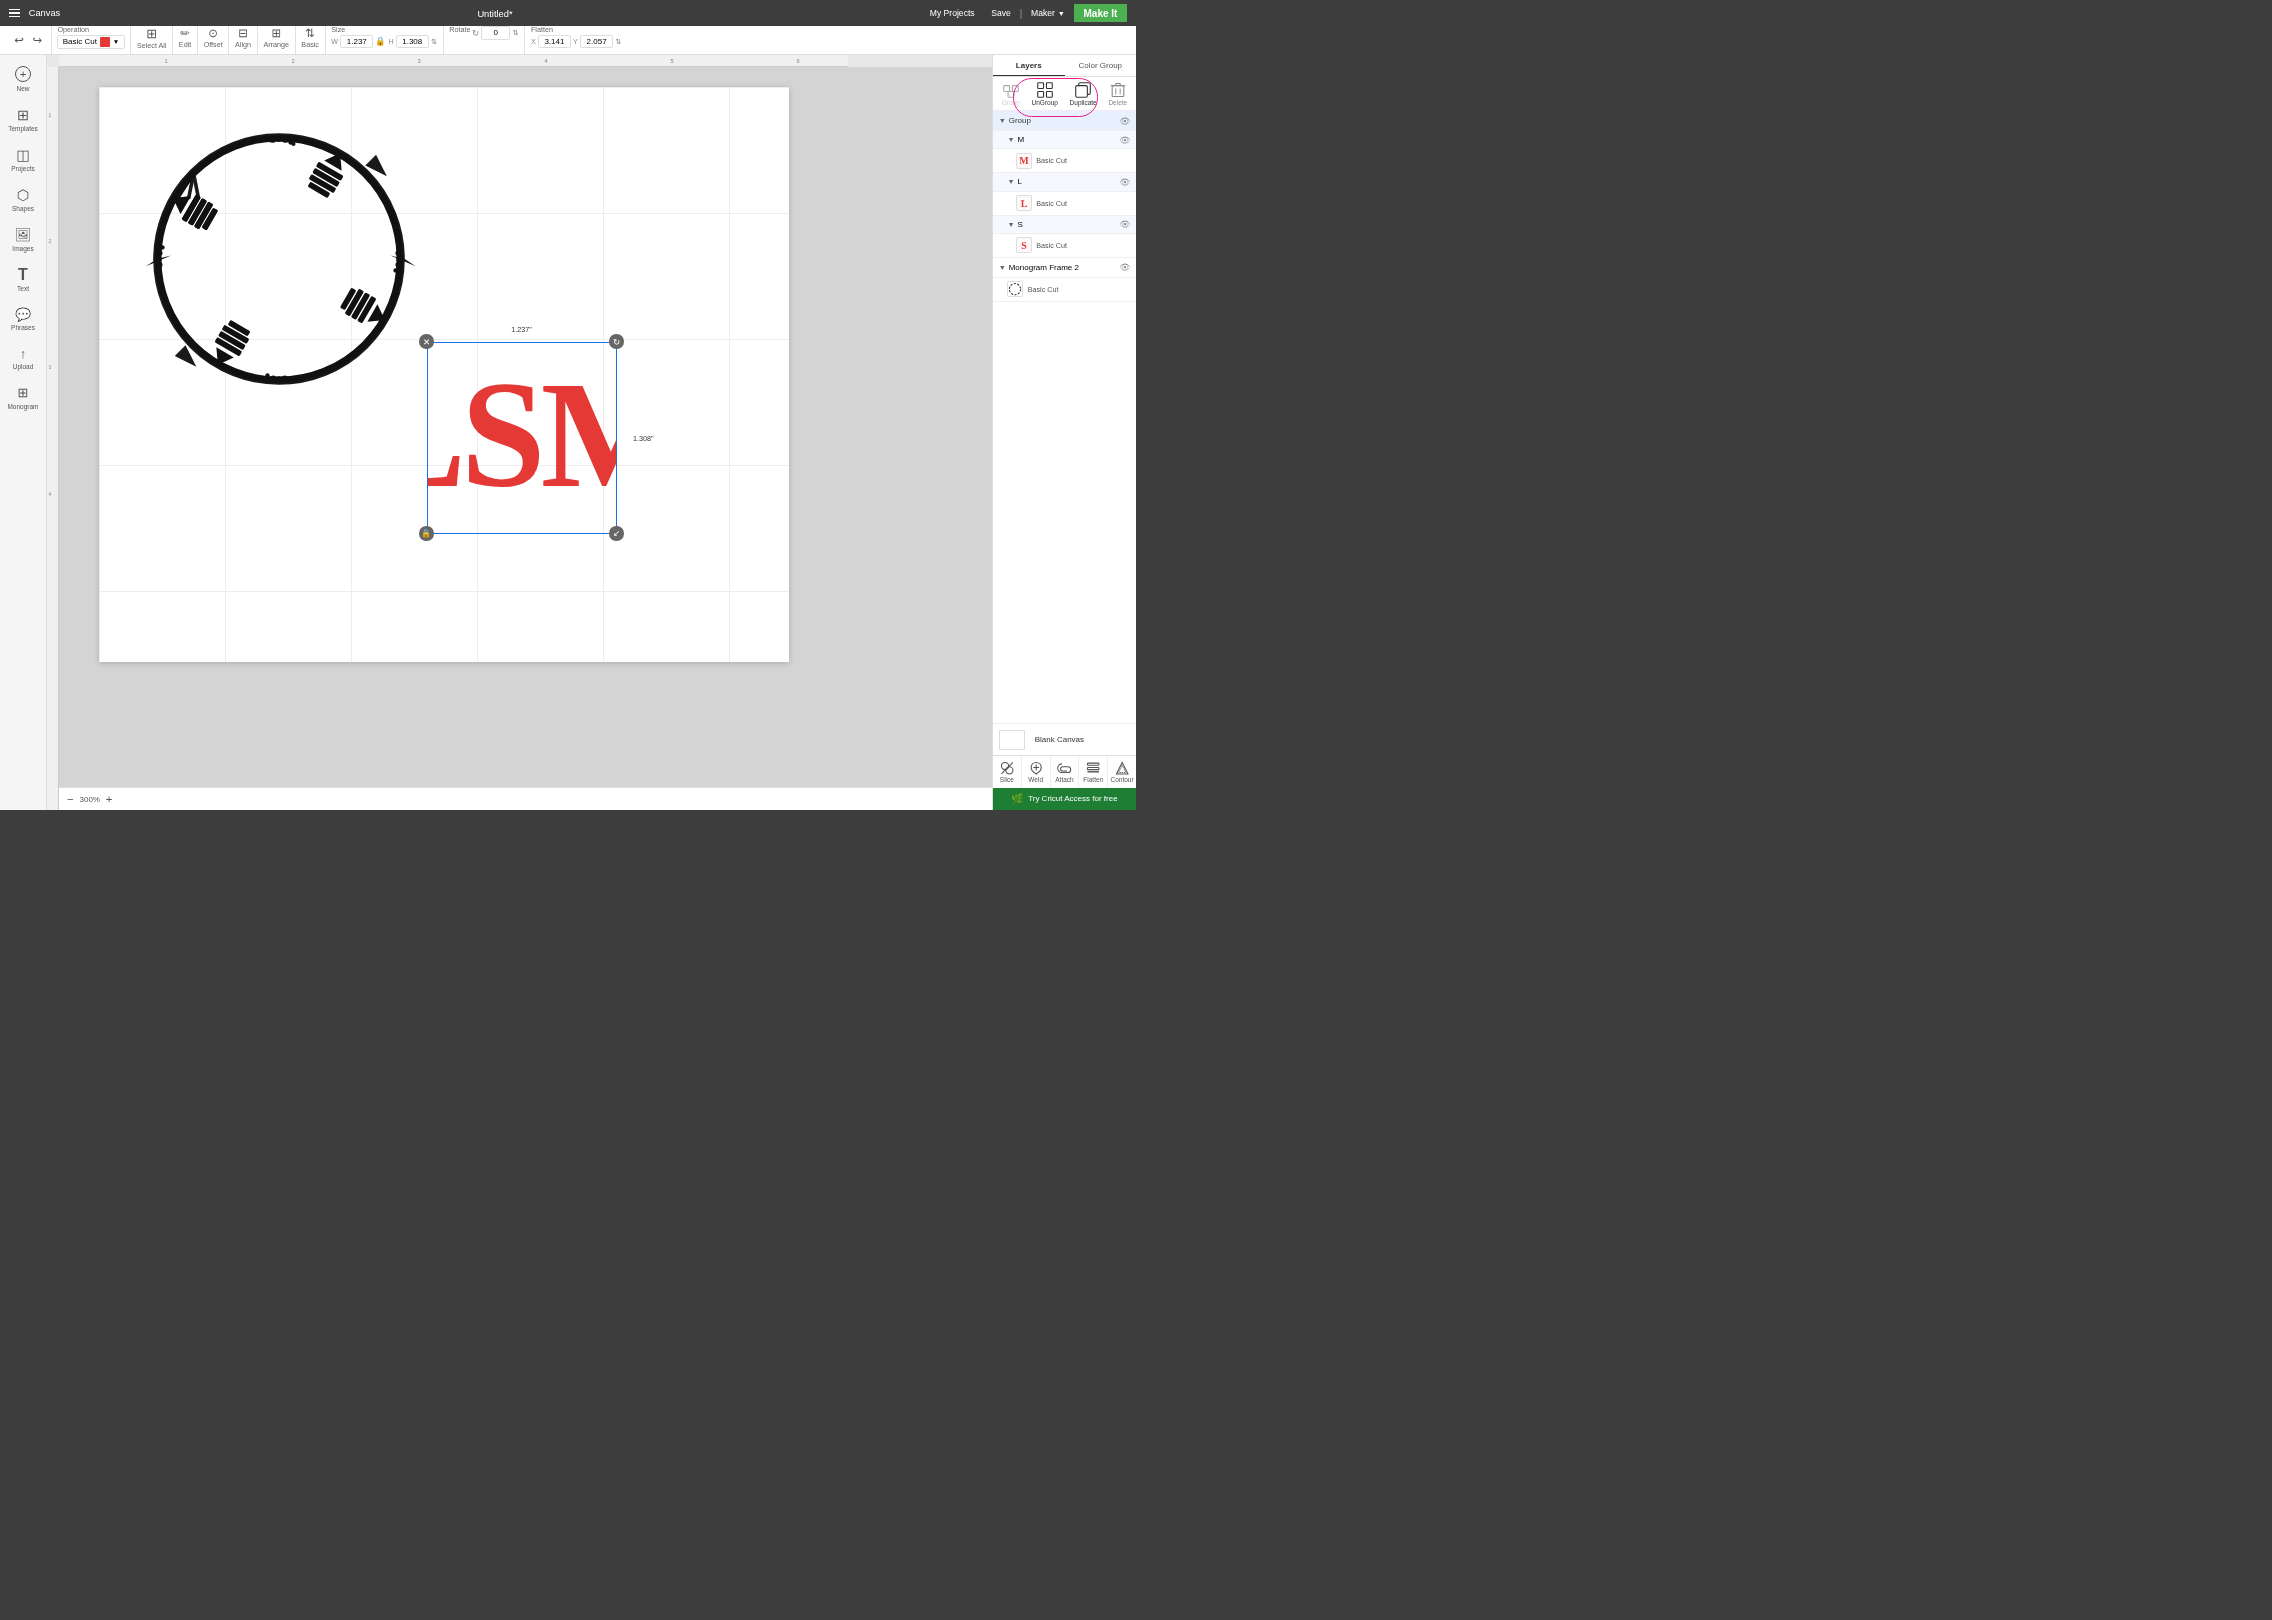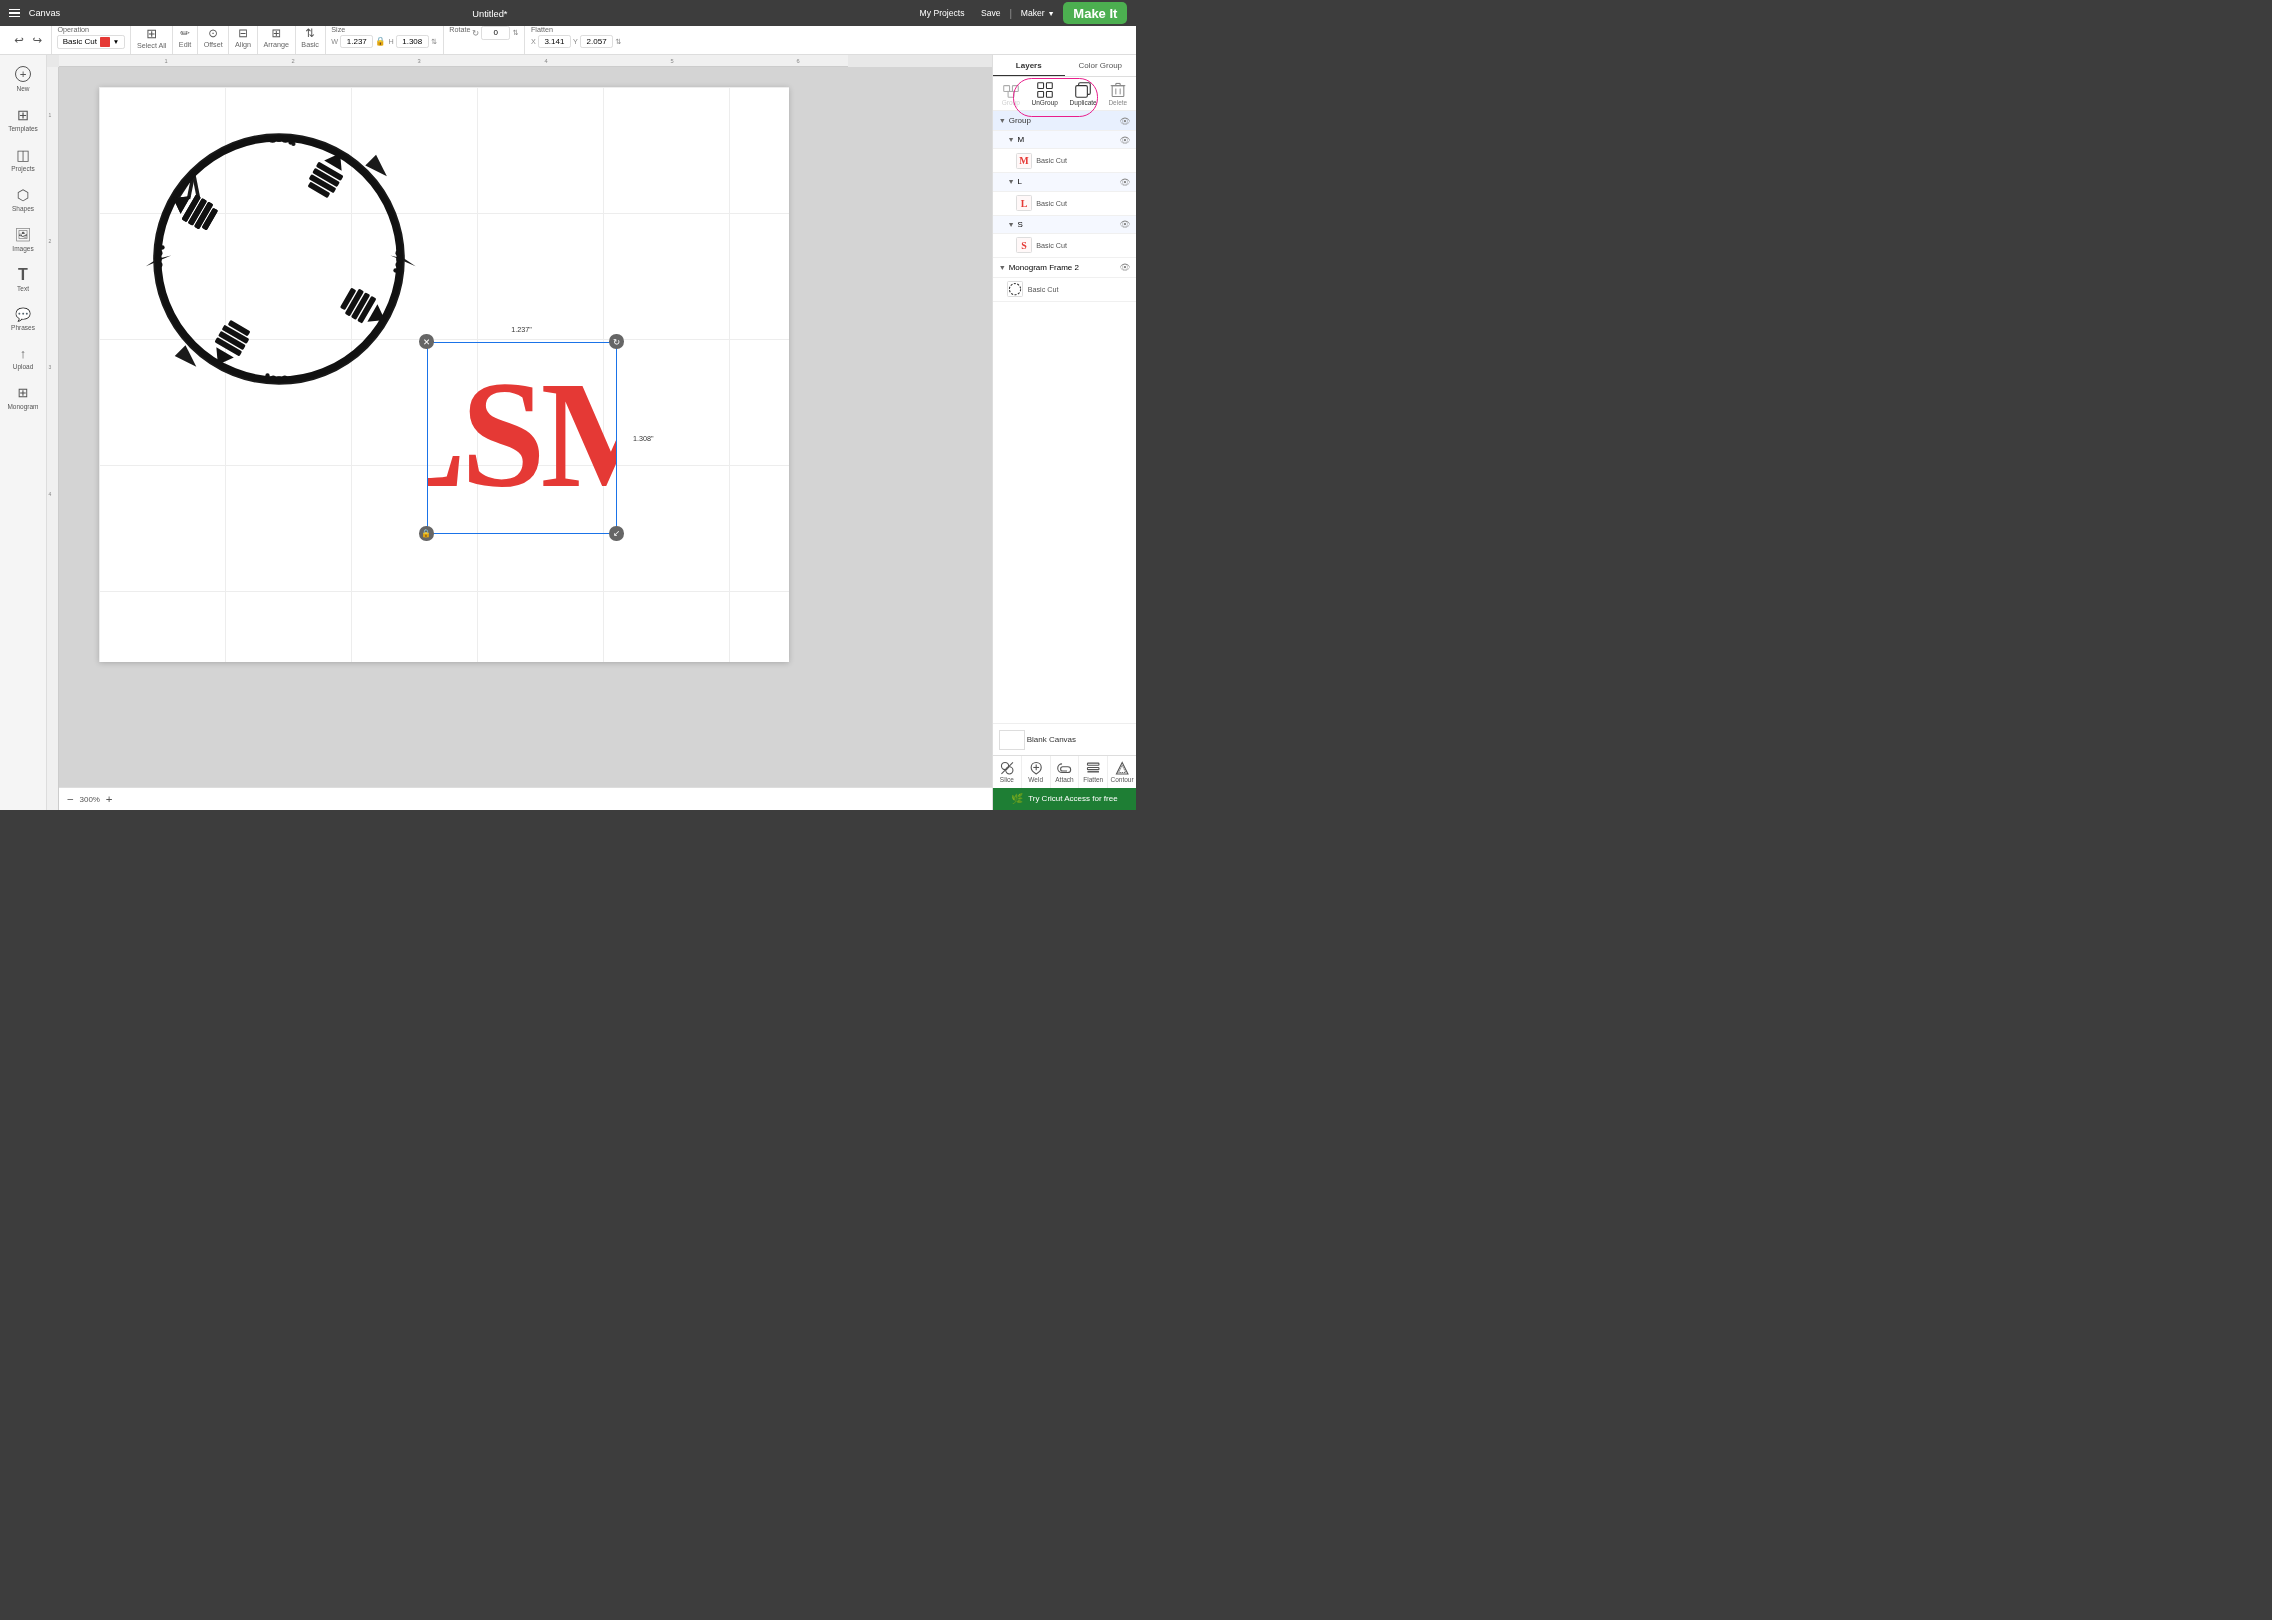--- a/index.html
+++ b/index.html
@@ -52,21 +52,21 @@
     <span style="color:white;font-size:9.3px;">Untitled*</span>
   </div>
   <div style="display:flex;align-items:center;gap:8.6px;">
     <button style="color:white;font-size:8.6px;background:none;border:none;cursor:pointer;">My Projects</button>
     <button style="color:white;font-size:8.6px;background:none;border:none;cursor:pointer;margin-left:8px;">Save</button>
     <span style="color:#888;">|</span>
     <button style="color:white;font-size:8.6px;background:none;border:none;cursor:pointer;display:flex;align-items:center;gap:2.9px;">
       <span>Maker</span>
       <span style="font-size:7.2px;">▼</span>
     </button>
-    <button style="background:#4caf50;color:white;font-size:13px;font-weight:600;border:none;border-radius:5px;padding:3.6px 10px;cursor:pointer;">Make It</button>
+    <button style="background:#4caf50;color:white;font-size:10px;font-weight:600;border:none;border-radius:0;padding:3.6px 10px;cursor:pointer;">Make It</button>
   </div>
 </div>
 
 <div class="toolbar">
 
   <div class="toolbar-section">
     <button style="background:none;border:none;cursor:pointer;font-size:11.5px;color:#555;padding:1.4px 2.9px;">↩</button>
     <button style="background:none;border:none;cursor:pointer;font-size:11.5px;color:#555;padding:1.4px 2.9px;">↪</button>
   </div>
 
@@ -442,21 +442,21 @@
       <div style="display:flex;align-items:center;padding:3.6px 5.7px 3.6px 14.4px;gap:4.3px;border-bottom:0.7px solid #f0f0f0;">
         <div style="width:16px;height:16px;border:0.7px solid #ddd;border-radius:1.4px;background:white;display:flex;align-items:center;justify-content:center;overflow:hidden;">
           <svg width="14.4" height="14.4" viewBox="0 0 20 20">
             <circle cx="10" cy="10" r="8" fill="none" stroke="#333" stroke-width="1.5" stroke-dasharray="3,2"></circle>
           </svg>
         </div>
         <span style="flex:1;font-size:7.2px;color:#555;">Basic Cut</span>
       </div>
     </div>
 
-    <div style="display:flex;align-items:center;gap:2px;padding:5.7px;border-top:0.7px solid #eee;">
+    <div style="display:flex;align-items:center;gap:10px;padding:5.7px;border-top:0.7px solid #eee;">
       <div style="width:26px;height:20px;border:0.7px solid #ddd;background:white;"></div>
       <span style="font-size:8px;color:#333;">Blank Canvas</span>
     </div>
 
     <div style="display:flex;border-top:0.7px solid #ddd;">
       <button style="flex:1;display:flex;flex-direction:column;align-items:center;gap:1.4px;padding:4.3px 1.4px;background:none;border:none;border-right:0.7px solid #eee;cursor:pointer;font-size:6.5px;color:#555;">
         <svg width="14.4" height="14.4" viewBox="0 0 20 20">
           <circle cx="7" cy="7" r="5" fill="none" stroke="#555" stroke-width="1.5"></circle>
           <circle cx="13" cy="13" r="5" fill="none" stroke="#555" stroke-width="1.5"></circle>
           <line x1="2" y1="18" x2="18" y2="2" stroke="#555" stroke-width="1.5"></line>

